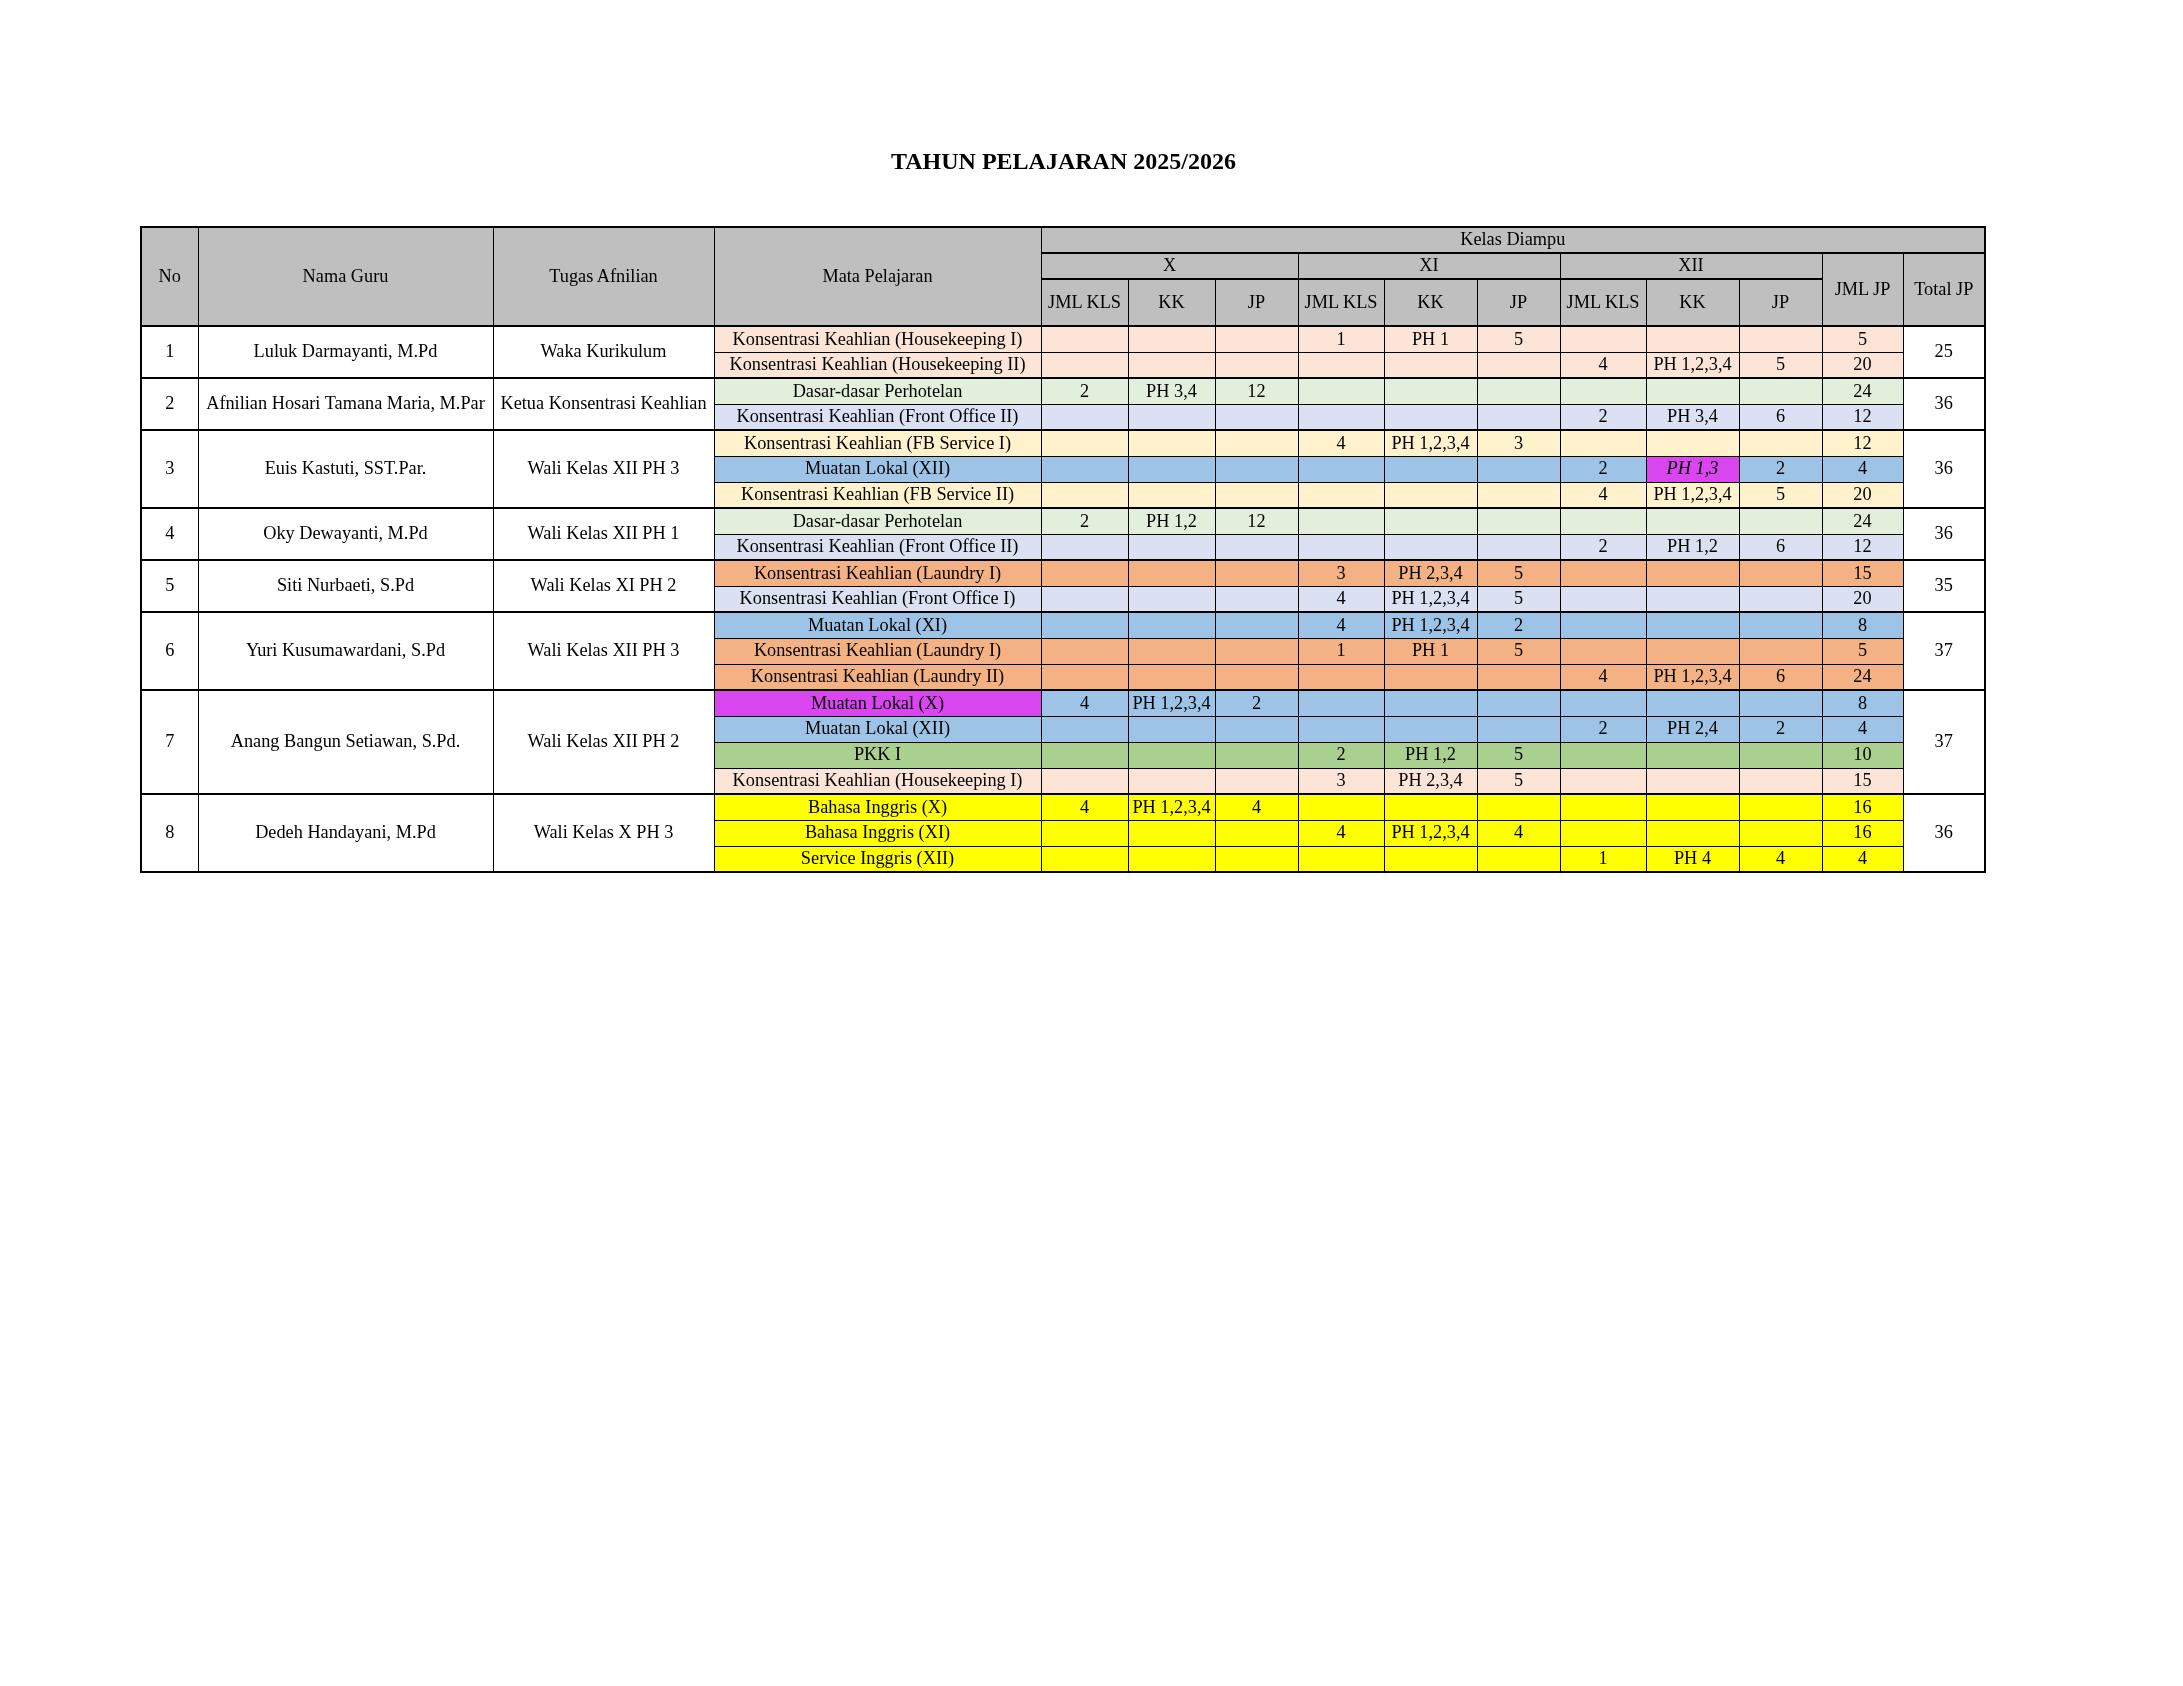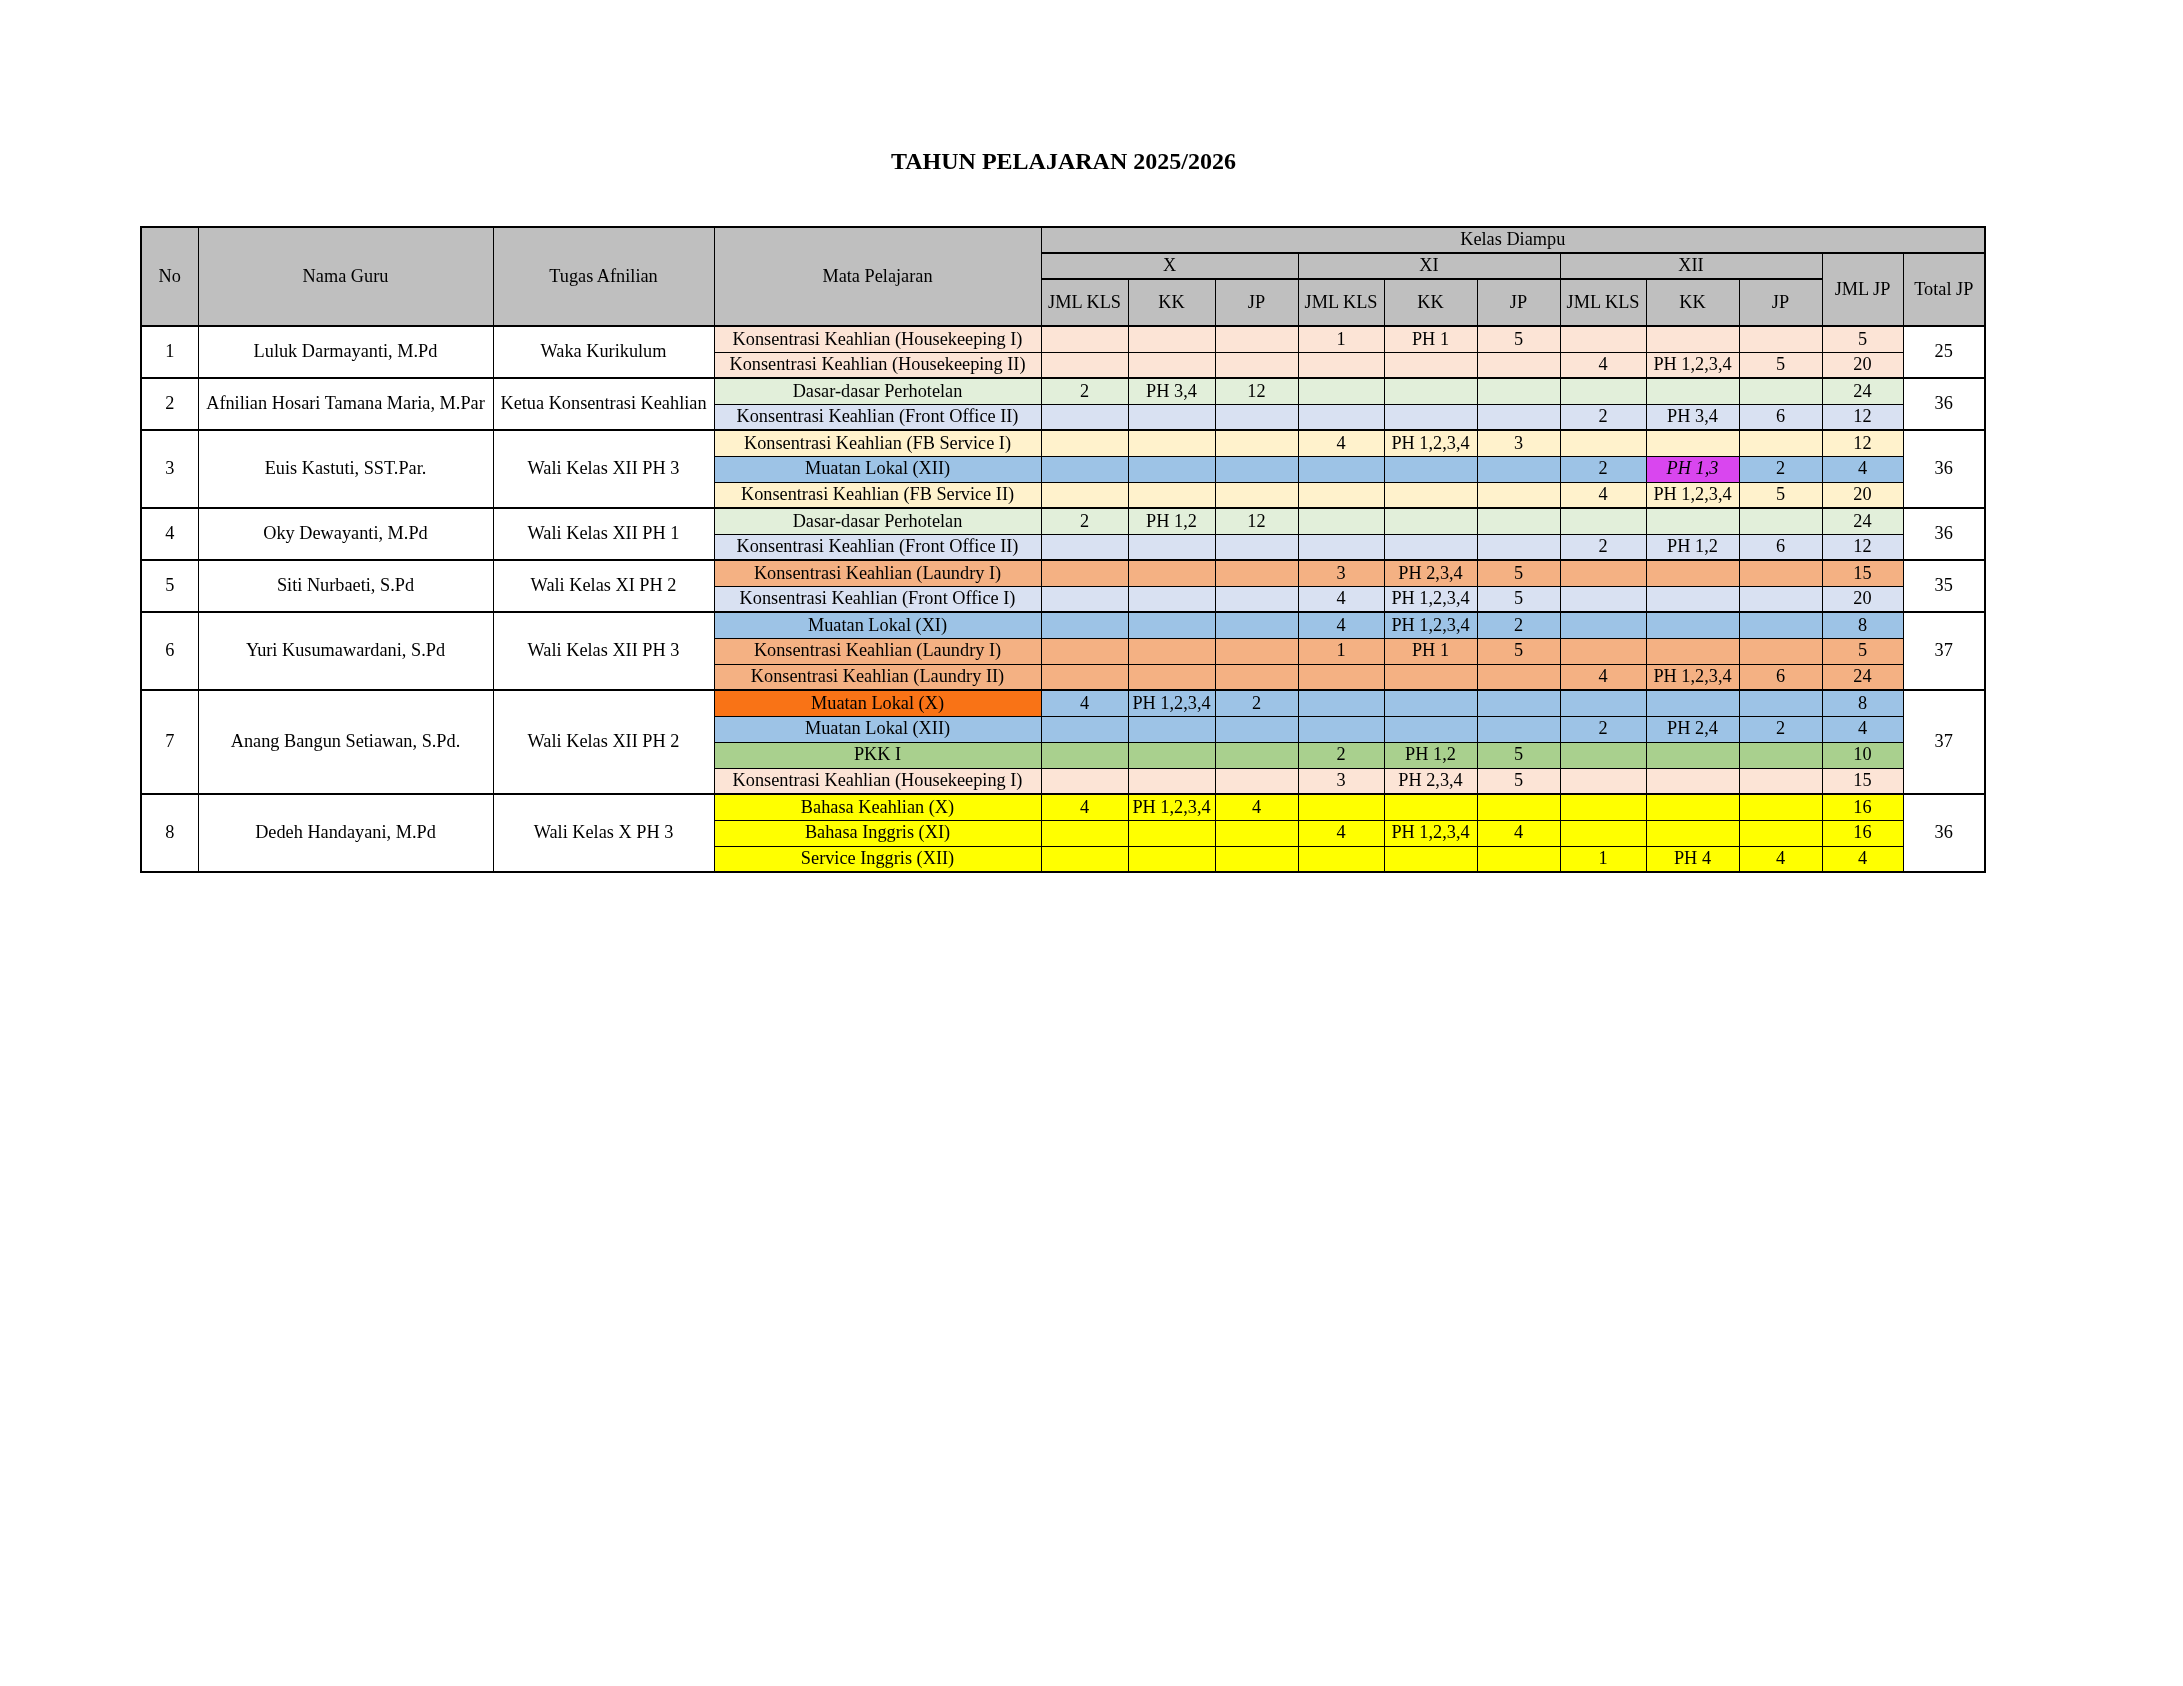--- a/index.html
+++ b/index.html
@@ -312,21 +312,21 @@
         <td style="background: rgb(244, 177, 131);"></td>
         <td style="background: rgb(244, 177, 131);">4</td>
         <td style="background: rgb(244, 177, 131);">PH 1,2,3,4</td>
         <td style="background: rgb(244, 177, 131);">6</td>
         <td style="background: rgb(244, 177, 131);">24</td>
       </tr>
       <tr class="drow group-first">
         <td rowspan="4">7</td>
         <td rowspan="4" class="al">Anang Bangun Setiawan, S.Pd.</td>
         <td rowspan="4">Wali Kelas XII PH 2</td>
-        <td class="al" style="background: #f97316;">Muatan Lokal (X)</td>
+        <td class="al" style="background: #d946ef;">Muatan Lokal (X)</td>
         <td style="background: rgb(157, 195, 230);">4</td>
         <td style="background: rgb(157, 195, 230);">PH 1,2,3,4</td>
         <td style="background: rgb(157, 195, 230);">2</td>
         <td style="background: rgb(157, 195, 230);"></td>
         <td style="background: rgb(157, 195, 230);"></td>
         <td style="background: rgb(157, 195, 230);"></td>
         <td style="background: rgb(157, 195, 230);"></td>
         <td style="background: rgb(157, 195, 230);"></td>
         <td style="background: rgb(157, 195, 230);"></td>
         <td style="background: rgb(157, 195, 230);">8</td>
@@ -368,21 +368,21 @@
         <td style="background: rgb(252, 228, 214);">5</td>
         <td style="background: rgb(252, 228, 214);"></td>
         <td style="background: rgb(252, 228, 214);"></td>
         <td style="background: rgb(252, 228, 214);"></td>
         <td style="background: rgb(252, 228, 214);">15</td>
       </tr>
       <tr class="drow group-first">
         <td rowspan="3">8</td>
         <td rowspan="3" class="al">Dedeh Handayani, M.Pd</td>
         <td rowspan="3">Wali Kelas X PH 3</td>
-        <td class="al" style="background: rgb(255, 255, 0);">Bahasa Keahlian (X)</td>
+        <td class="al" style="background: rgb(255, 255, 0);">Bahasa Inggris (X)</td>
         <td style="background: rgb(255, 255, 0);">4</td>
         <td style="background: rgb(255, 255, 0);">PH 1,2,3,4</td>
         <td style="background: rgb(255, 255, 0);">4</td>
         <td style="background: rgb(255, 255, 0);"></td>
         <td style="background: rgb(255, 255, 0);"></td>
         <td style="background: rgb(255, 255, 0);"></td>
         <td style="background: rgb(255, 255, 0);"></td>
         <td style="background: rgb(255, 255, 0);"></td>
         <td style="background: rgb(255, 255, 0);"></td>
         <td style="background: rgb(255, 255, 0);">16</td>

